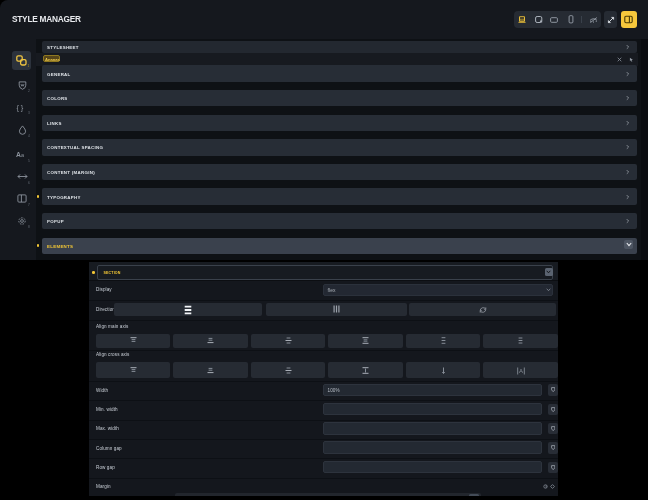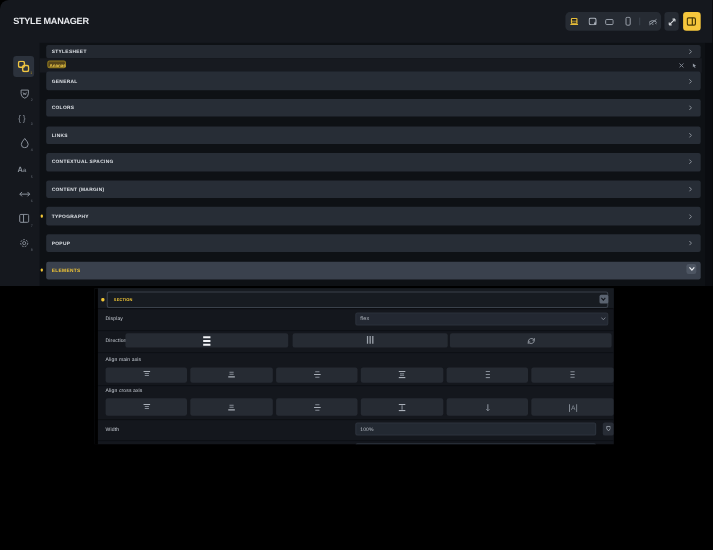--- a/index.html
+++ b/index.html
@@ -1,17 +1,17 @@
 <!DOCTYPE html>
 <html><head>
 <meta charset="utf-8">
 <style>
   html,body{margin:0;padding:0;background:#000;}
   *{box-sizing:border-box;}
-  #root{filter:blur(0.35px);position:relative;width:648px;height:404px;background:#000;overflow:hidden;
+  #root{filter:blur(0.35px);position:relative;width:648px;height:496px;background:#000;overflow:hidden;
         font-family:"Liberation Sans",sans-serif;text-align:right;}
   .abs{position:absolute;}
   .row{position:absolute;left:42px;width:595px;height:16.5px;background:#272d36;border-radius:2px;}
   .rowlbl{position:absolute;left:5px;top:50%;transform:translateY(-50%);
           font-size:4.4px;font-weight:bold;letter-spacing:0.3px;color:#dfe3e8;white-space:nowrap;}
   .chev{position:absolute;right:8px;top:50%;transform:translateY(-50%);width:3.4px;height:5px;}
   .lbl{position:absolute;font-size:4.6px;color:#c9cfd7;white-space:nowrap;letter-spacing:0.1px;}
   .inp{position:absolute;left:237px;width:219px;height:12.6px;background:#232932;
        border:1px solid #2d333d;border-radius:2px;}
   .mini{position:absolute;left:461.5px;width:10.5px;height:11.5px;background:#282d36;border-radius:2px;}

